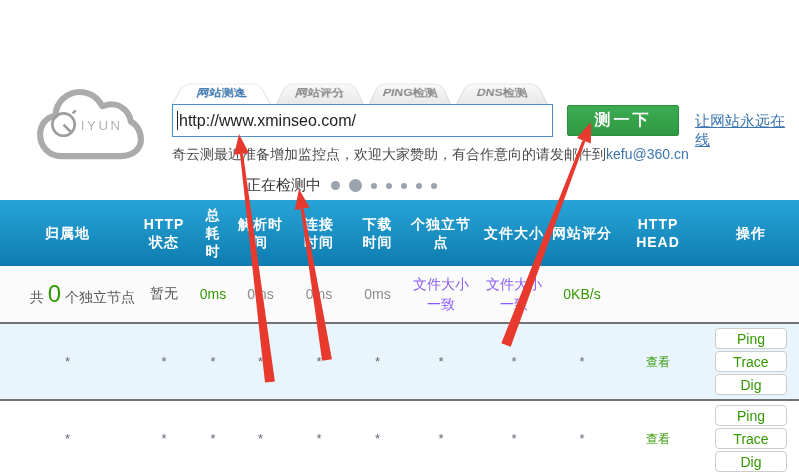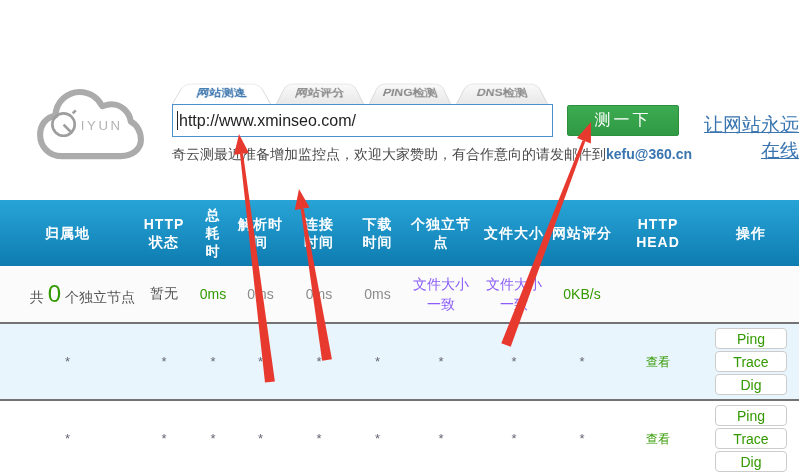--- a/index.html
+++ b/index.html
@@ -21,26 +21,26 @@
   .tab.active { background:#fff; color:#3c76ad; box-shadow:none; }
   .tab-1{width:99px} .tab-2{width:88px} .tab-3{width:82px} .tab-4{width:92px}
 
   
   .url-input { position:absolute; left:172px; top:104px; width:381px; height:33px;
                border:1px solid #4a90cc; outline:none; font-size:16px; color:#222;
                padding:0 6px; font-family:"Liberation Sans", sans-serif; background:#fff; }
   .caret { position:absolute; left:177px; top:111px; width:1px; height:19px; background:#222; }
   .check-btn { position:absolute; left:567px; top:105px; width:112px; height:31px;
                background:linear-gradient(180deg,#3dab52,#2f9a43); border:1px solid #2c8f3e;
-               border-radius:2px; color:#fff; font-size:16px; font-weight:normal;
+               border-radius:2px; color:#fff; font-size:16px; font-weight:bold;
                letter-spacing:3px; cursor:pointer; font-family:"Liberation Sans", sans-serif; }
-  .keep-link { position:absolute; left:695px; top:112px; font-size:19px;
-               color:#3a75b0; text-decoration:underline;text-align:right; }
+  .keep-link { position:absolute; left:695px; top:112px; font-size:15px;
+               color:#3a75b0; text-decoration:underline; }
   .notice { position:absolute; left:172px; top:146px; font-size:14px; color:#4a4a4a; white-space:nowrap; }
-  .notice a { color:#3a75b0; text-decoration:none;font-weight:bold; }
+  .notice a { color:#3a75b0; text-decoration:none; }
 
   
   .status { position:absolute; left:246px; top:176px; font-size:15px; color:#333;
             display:flex; align-items:center; }
   .dots { display:flex; align-items:center; margin-left:10px; gap:9px; }
   .dot { background:#9aa3ae; border-radius:50%; display:inline-block; }
   .dot.s{ width:6px; height:6px; } .dot.m{ width:9px; height:9px; } .dot.l{ width:13px; height:13px; }
 
   
   table { position:absolute; left:0; top:200px; width:799px; border-collapse:collapse; table-layout:fixed; }
@@ -101,20 +101,32 @@
 
   <input class="url-input" type="text" value="http://www.xminseo.com/" style="">
   <div class="caret"></div>
   <button class="check-btn">测一下</button>
   <a class="keep-link" href="#">让网站永远在线</a>
 
   <div class="notice">
     <span>奇云测最近准备增加监控点，欢迎大家赞助，有合作意向的请发邮件到</span><a href="#">kefu@360.cn</a>
   </div>
 
+  <div class="status">
+    <span>正在检测中</span>
+    <span class="dots">
+      <span class="dot m"></span>
+      <span class="dot l"></span>
+      <span class="dot s"></span>
+      <span class="dot s"></span>
+      <span class="dot s"></span>
+      <span class="dot s"></span>
+      <span class="dot s"></span>
+    </span>
+  </div>
 
   <table>
     <colgroup>
       <col style="width:135px">
         <col style="width:58px">
         <col style="width:40px">
         <col style="width:55px">
       <col style="width:62px">
         <col style="width:55px">
         <col style="width:72px">

